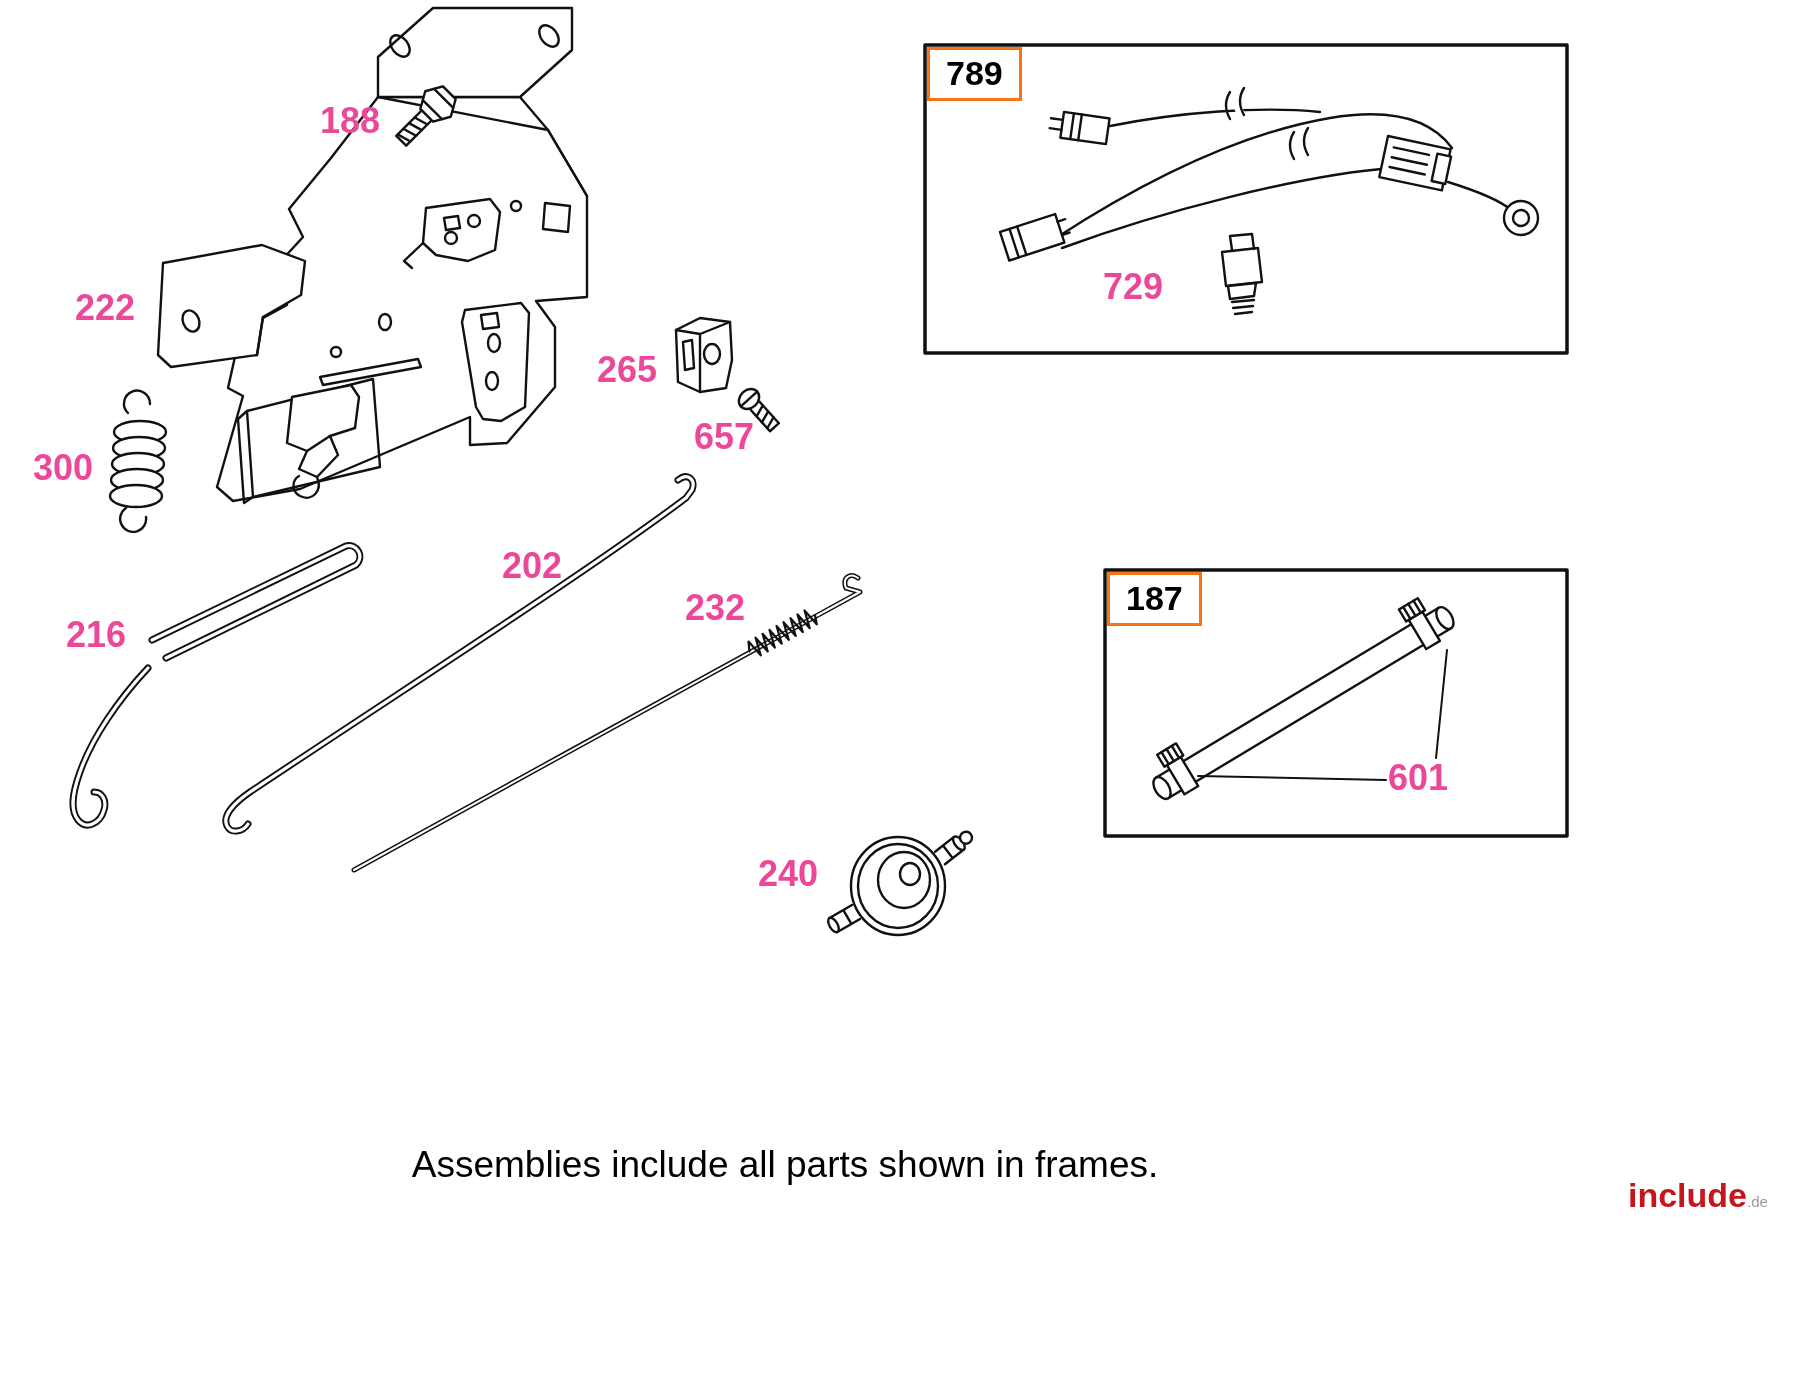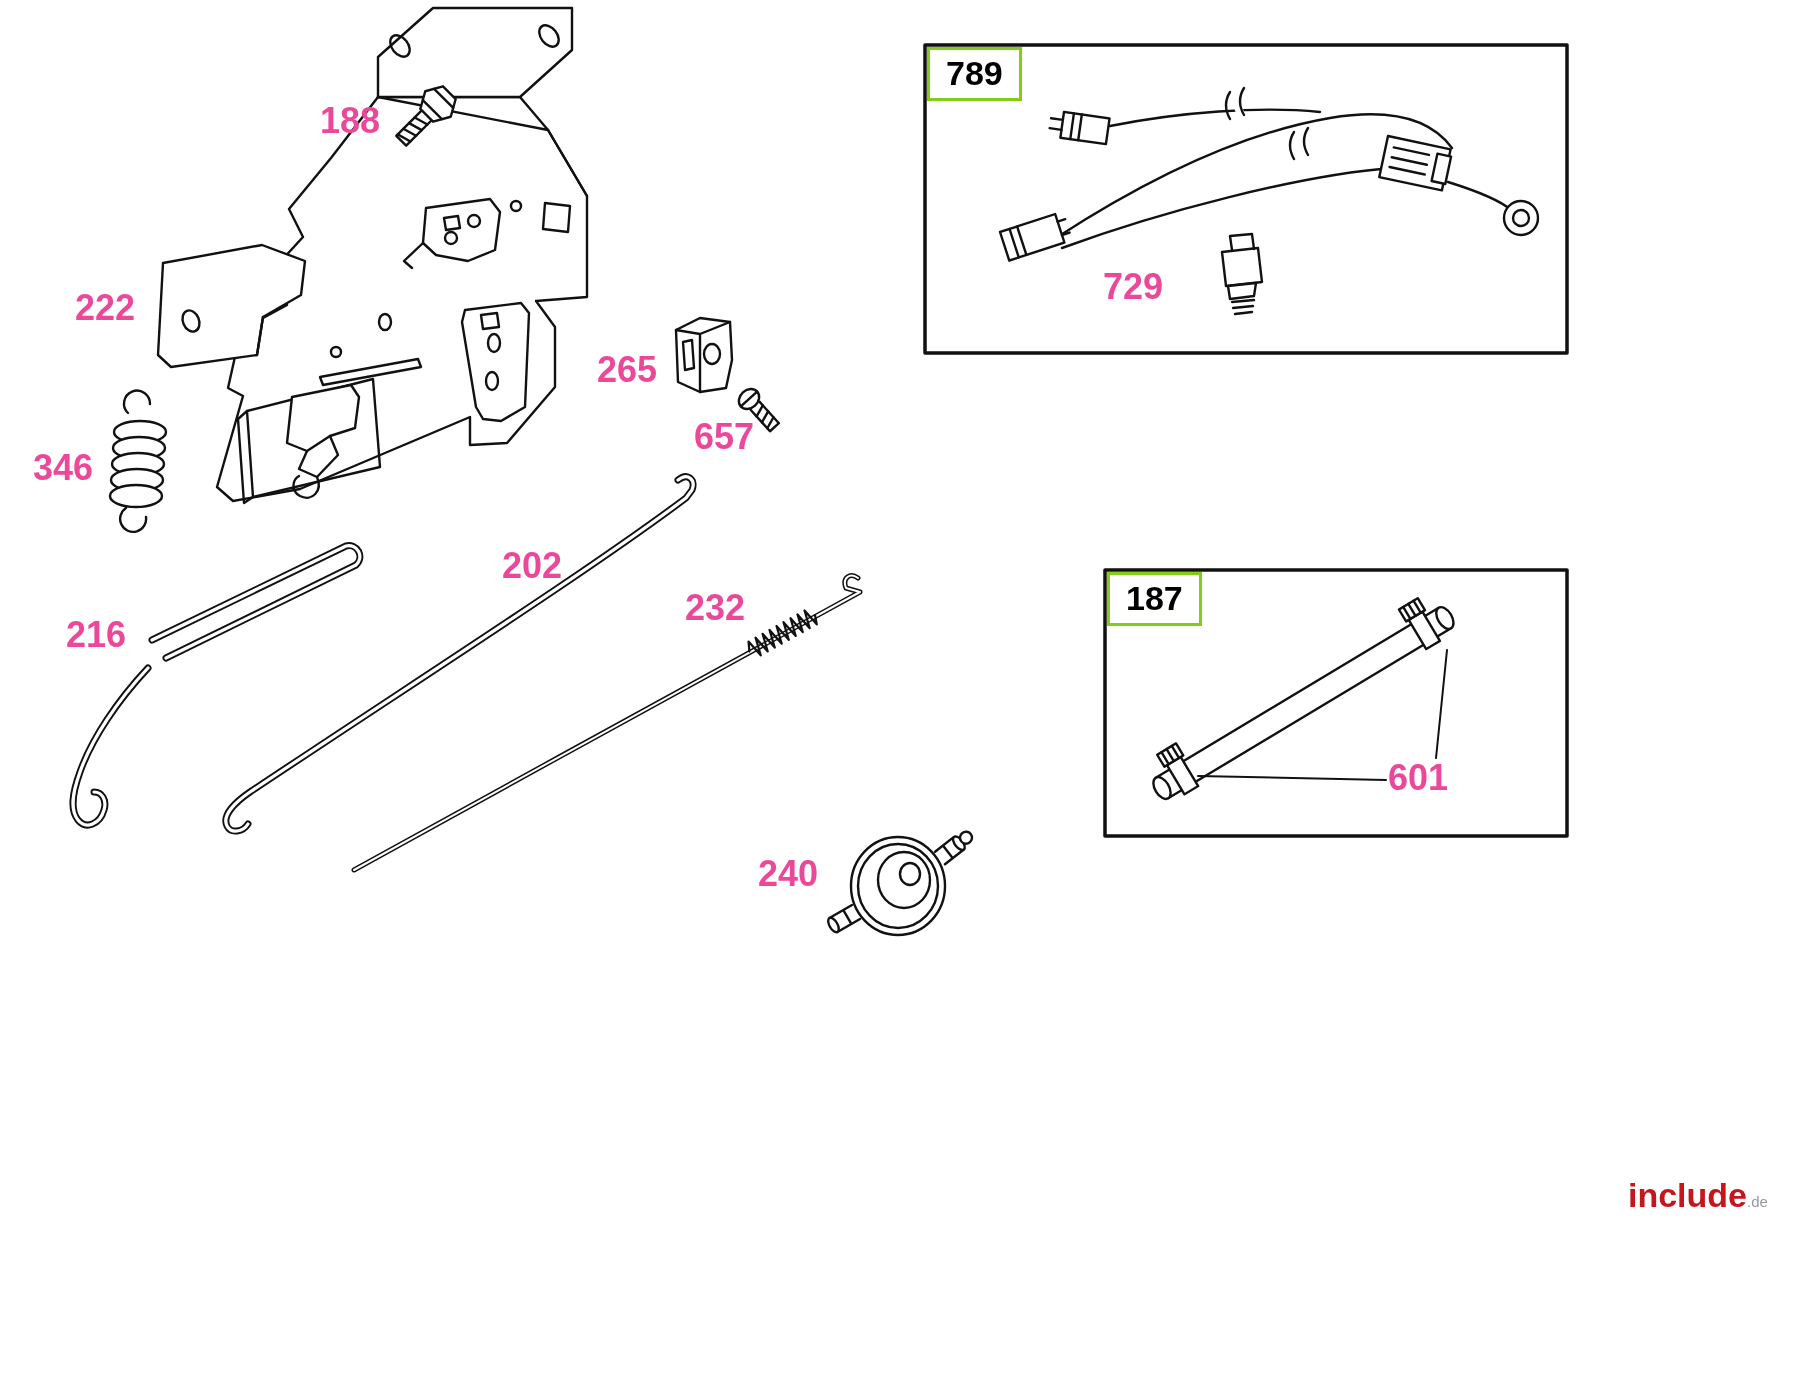--- a/index.html
+++ b/index.html
@@ -6,21 +6,21 @@
   .canvas{
     position:relative;width:1800px;height:1380px;background:#ffffff;
     font-family:"Liberation Sans", sans-serif;overflow:hidden;
   }
   .art{position:absolute;left:0;top:0;}
   .plabel{
     position:absolute;font-weight:bold;font-size:36px;color:#ec4899;
     line-height:1;white-space:nowrap;
   }
   .flabel{
-    position:absolute;border:3px solid #84cc16;background:#fff;
+    position:absolute;border:3px solid #f97316;background:#fff;
     font-weight:bold;font-size:34px;color:#000;line-height:1;
     padding:6px 16px 8px 16px;white-space:nowrap;
   }
   .caption{
     position:absolute;left:390px;top:1145px;width:790px;text-align:center;
     font-size:37px;color:#000;line-height:1.1;
   }
   .logo{
     position:absolute;left:1628px;top:1178px;font-weight:bold;font-size:34px;
     color:#c4161c;line-height:1;white-space:nowrap;
@@ -203,28 +203,29 @@
 
         <path stroke-width="2" d="M1386,780 L1198,776"></path>
         <path stroke-width="2" d="M1436,758 L1447,650"></path>
       </g>
 
     </g>
   </svg>
 
   <div class="plabel" style="left:320px;top:103px">188</div>
   <div class="plabel" style="left:75px;top:290px">222</div>
-  <div class="plabel" style="left:33px;top:450px">346</div>
+  <div class="plabel" style="left:33px;top:450px">300</div>
   <div class="plabel" style="left:597px;top:352px">265</div>
   <div class="plabel" style="left:694px;top:419px">657</div>
   <div class="plabel" style="left:502px;top:548px">202</div>
   <div class="plabel" style="left:685px;top:590px">232</div>
   <div class="plabel" style="left:66px;top:617px">216</div>
   <div class="plabel" style="left:758px;top:856px">240</div>
   <div class="plabel" style="left:1103px;top:269px">729</div>
   <div class="plabel" style="left:1388px;top:760px">601</div>
 
   <div class="flabel" style="left:927px;top:47px">789</div>
   <div class="flabel" style="left:1107px;top:572px">187</div>
 
+  <div class="caption">Assemblies include all parts shown in frames.</div>
   <div class="logo"><span>include</span><span class="tld">.de</span></div>
 
 </div>
 
 </body></html>

